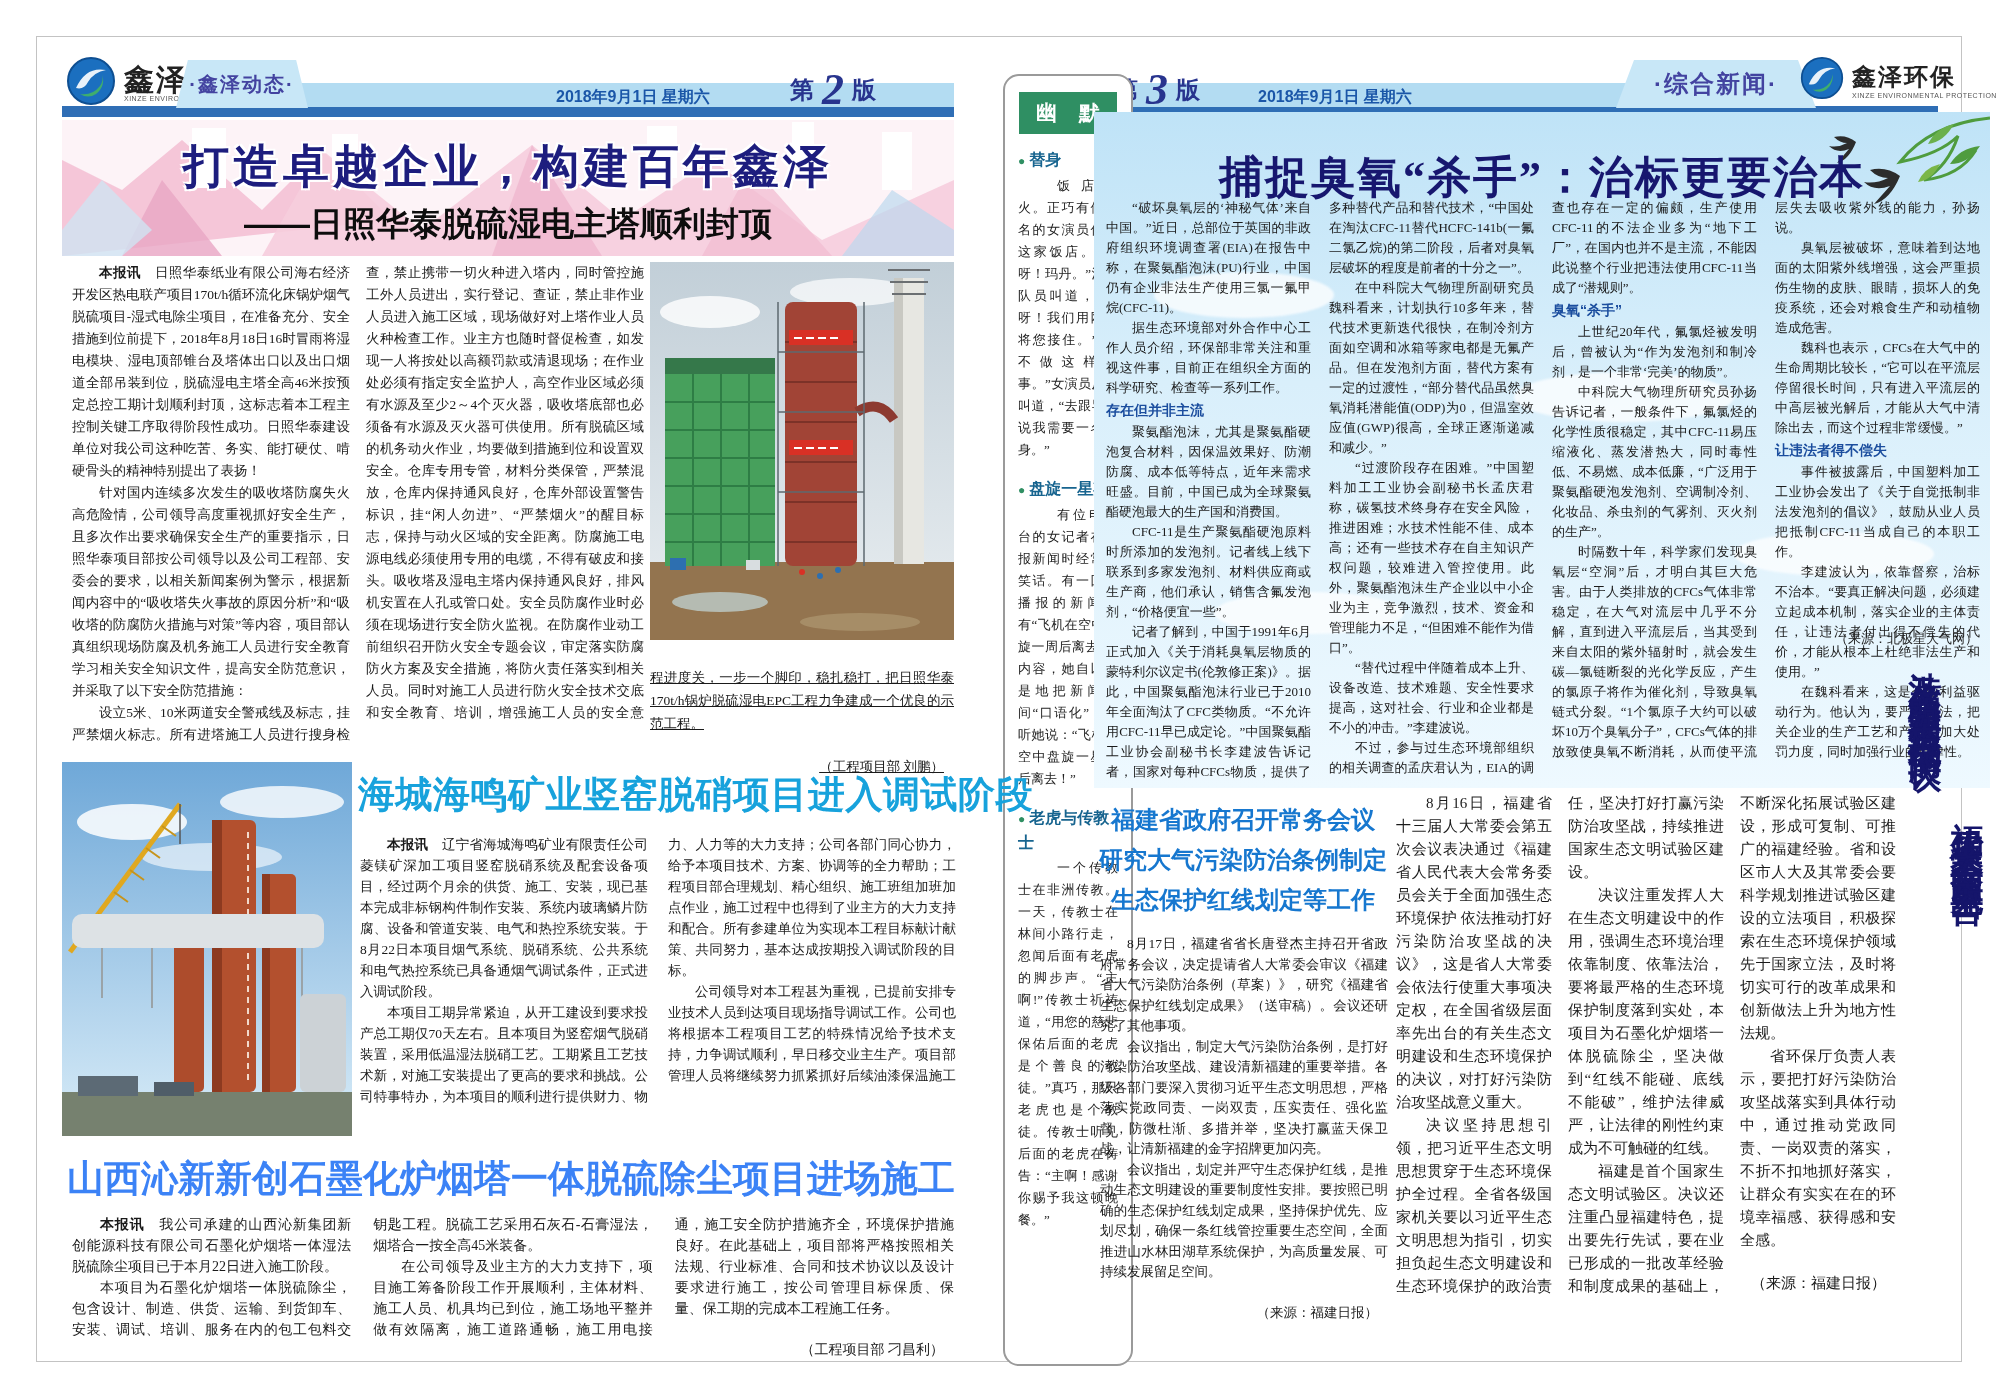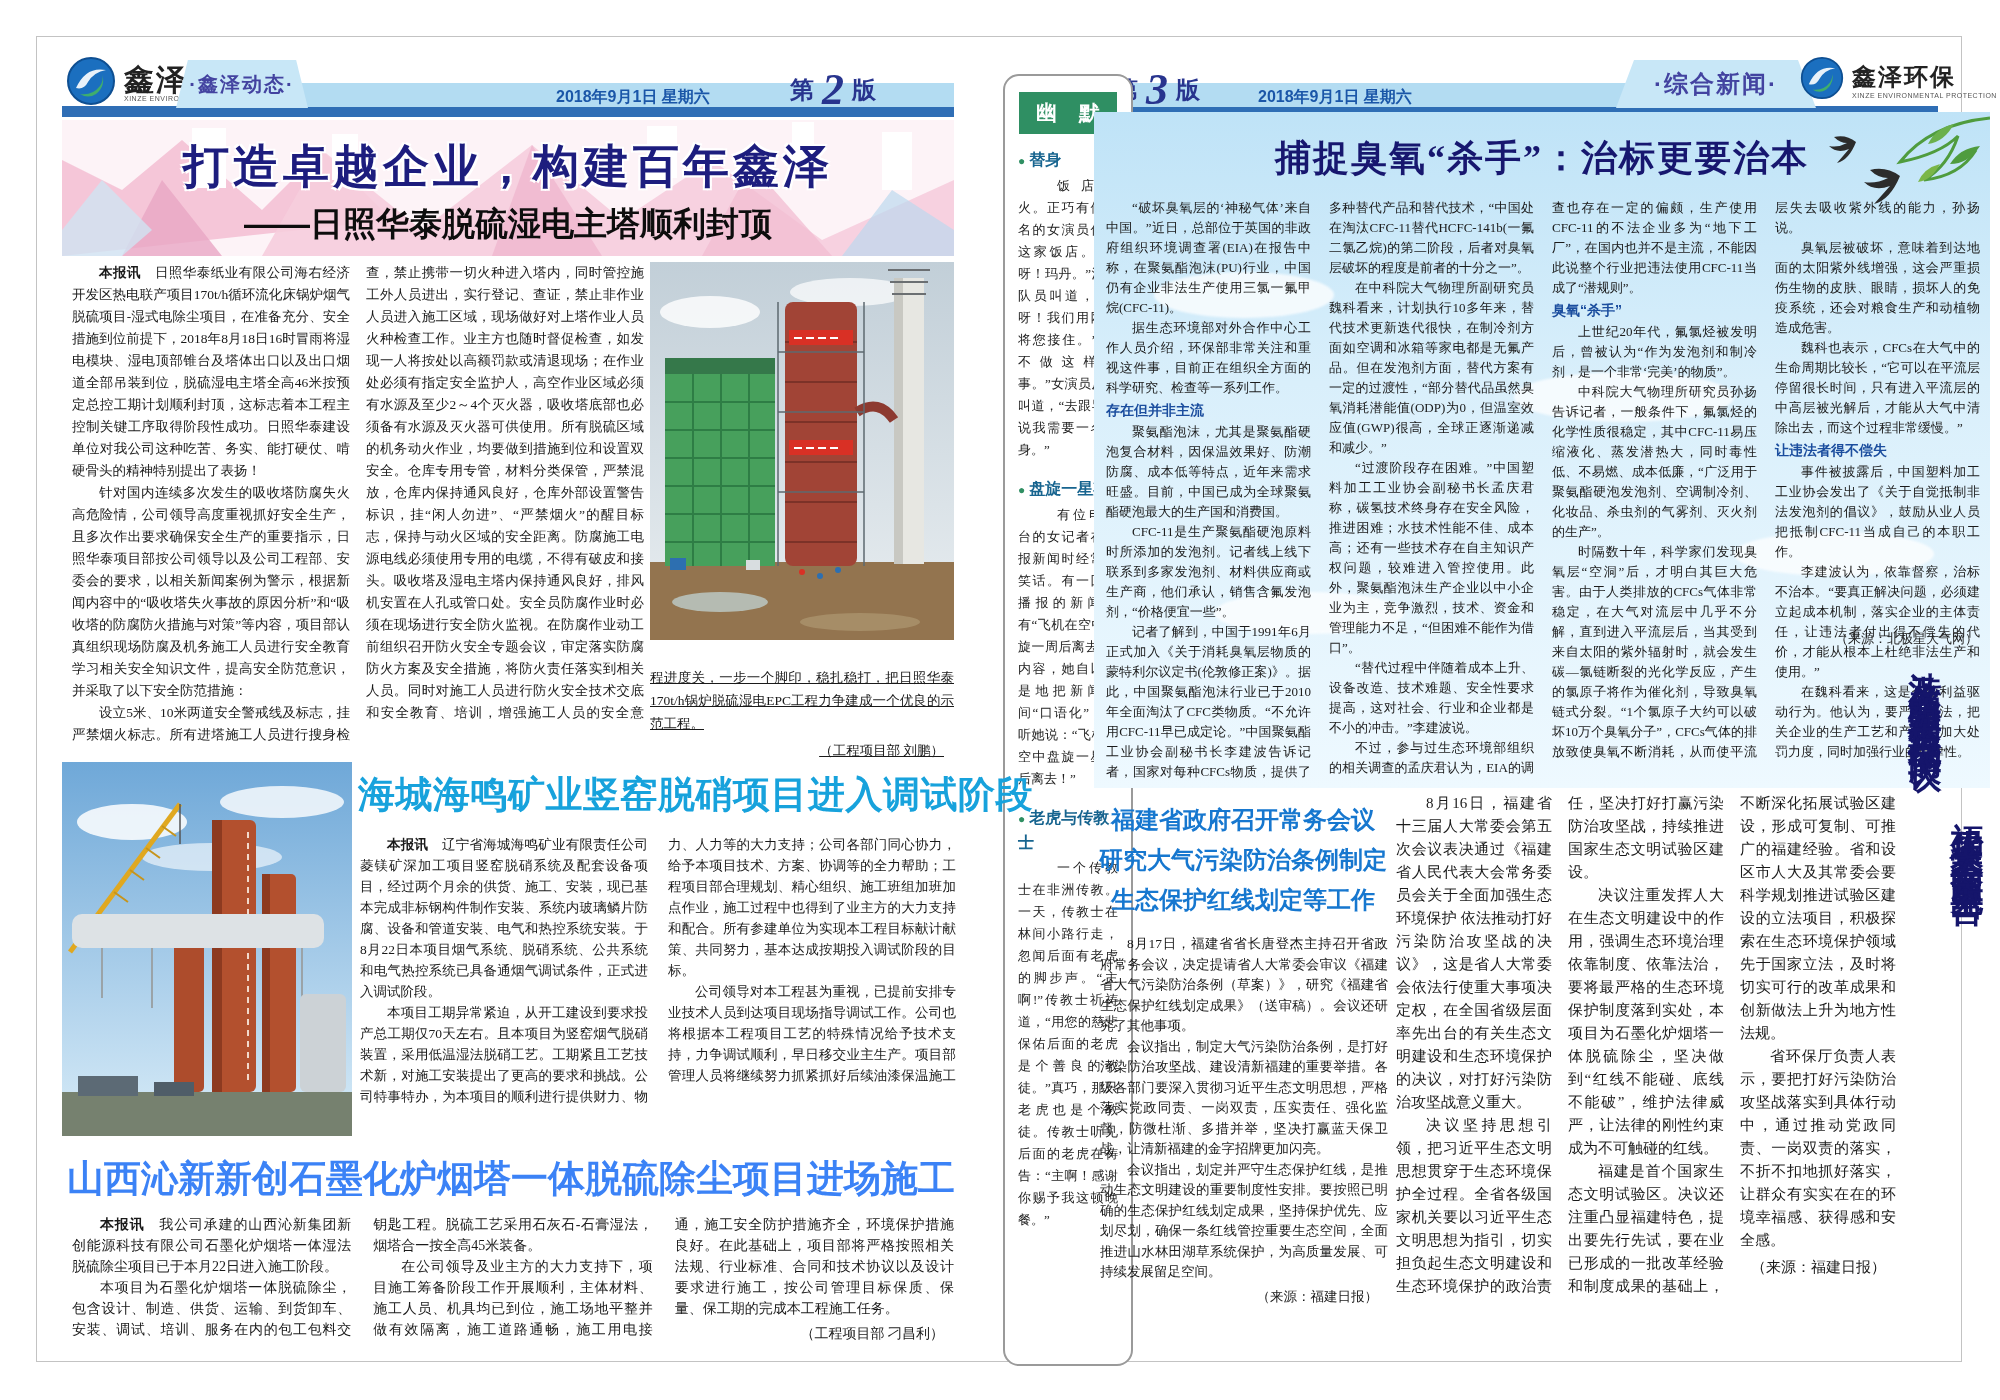--- a/index.html
+++ b/index.html
@@ -29,21 +29,21 @@
                 font-weight:bold; font-size:21px; letter-spacing:8px; padding-left:8px; }
   .humor-item { padding:0 13px; margin-bottom:16px; }
   .humor-title { font-family:"Liberation Sans","DejaVu Sans",sans-serif; font-weight:bold; font-size:16px; color:#17648f; line-height:24px; margin-bottom:2px; }
   .humor-title .dot { color:#2f8f63; font-size:12px; margin-right:4px; }
   .humor-text { font-size:13px; line-height:22px; text-align:justify; text-indent:3em; color:#222; }
 
   
   .cols { position:absolute; text-align:justify; overflow:hidden; }
   .cols p { text-indent:2em; }
   .lead { font-family:"Liberation Sans","DejaVu Sans",sans-serif; font-weight:bold; }
-  .byline { text-align:right; text-indent:0 !important; padding-right:10px; margin-top:4px; }
+  .byline { text-align:right; text-indent:0 !important; padding-right:10px; margin-top:20px; }
 
   
   .banner1 { position:absolute; left:62px; top:120px; width:892px; height:136px; overflow:hidden; }
   .a1-title { position:absolute; left:0; top:16px; width:100%; text-align:center;
               font-size:46px; font-weight:bold; color:#1d1d7e; letter-spacing:4px;
               text-shadow:-2px -2px 0 #fff,2px -2px 0 #fff,-2px 2px 0 #fff,2px 2px 0 #fff; }
   .a1-sub { position:absolute; left:0; top:82px; width:100%; text-align:center;
             font-family:"Liberation Sans","DejaVu Sans",sans-serif; font-weight:900; font-size:33px; color:#0d0d0d; }
   .a1-cols { left:72px; top:262px; width:572px; height:494px; column-count:2; column-gap:16px; font-size:13.5px; line-height:22px; }
   .photo { position:absolute; overflow:hidden; }
@@ -57,22 +57,22 @@
 
   
   .a3-title { position:absolute; left:66px; top:1154px; width:890px; text-align:center; white-space:nowrap;
               font-family:"Liberation Sans","DejaVu Sans",sans-serif; font-weight:900; font-size:37px; color:#3b82f6; }
   .a3-cols { left:72px; top:1214px; width:882px; height:150px; column-count:3; column-gap:22px; font-size:14px; line-height:21px; }
 
   
   .sky-panel { position:absolute; left:1094px; top:112px; width:896px; height:676px;
                background:linear-gradient(180deg,#bfe3f7 0%,#d9effb 40%,#eef9ff 100%); }
   .cloud { position:absolute; background:#fff; border-radius:50%; opacity:.75; filter:blur(1px); }
-  .oz-title { position:absolute; left:1094px; top:134px; width:896px; text-align:center;
-              font-size:36px; font-weight:bold; color:#17176f; letter-spacing:2px; }
+  .oz-title { position:absolute; left:1094px; top:148px; width:896px; text-align:center;
+              font-size:44px; font-weight:bold; color:#17176f; letter-spacing:2px; }
   .oz-cols { left:1106px; top:198px; width:874px; height:584px; column-count:4; column-gap:18px; column-fill:auto;
              font-size:13px; line-height:20px; }
   .oz-cols h4 { font-family:"Liberation Sans","DejaVu Sans",sans-serif; font-size:14px; color:#1b4d9e; margin:2px 0; }
   .oz-byline { position:absolute; left:1756px; top:630px; width:222px; text-align:right; font-size:13px; color:#222; }
 
   
   .fj-title { position:absolute; left:1098px; top:800px; width:290px; text-align:center;
               font-family:"Liberation Sans","DejaVu Sans",sans-serif; font-weight:900; font-size:24px; line-height:40px; color:#1677cf; }
   .fj-body { left:1100px; top:934px; width:288px; height:414px; font-size:13.5px; line-height:20.5px; }
 

